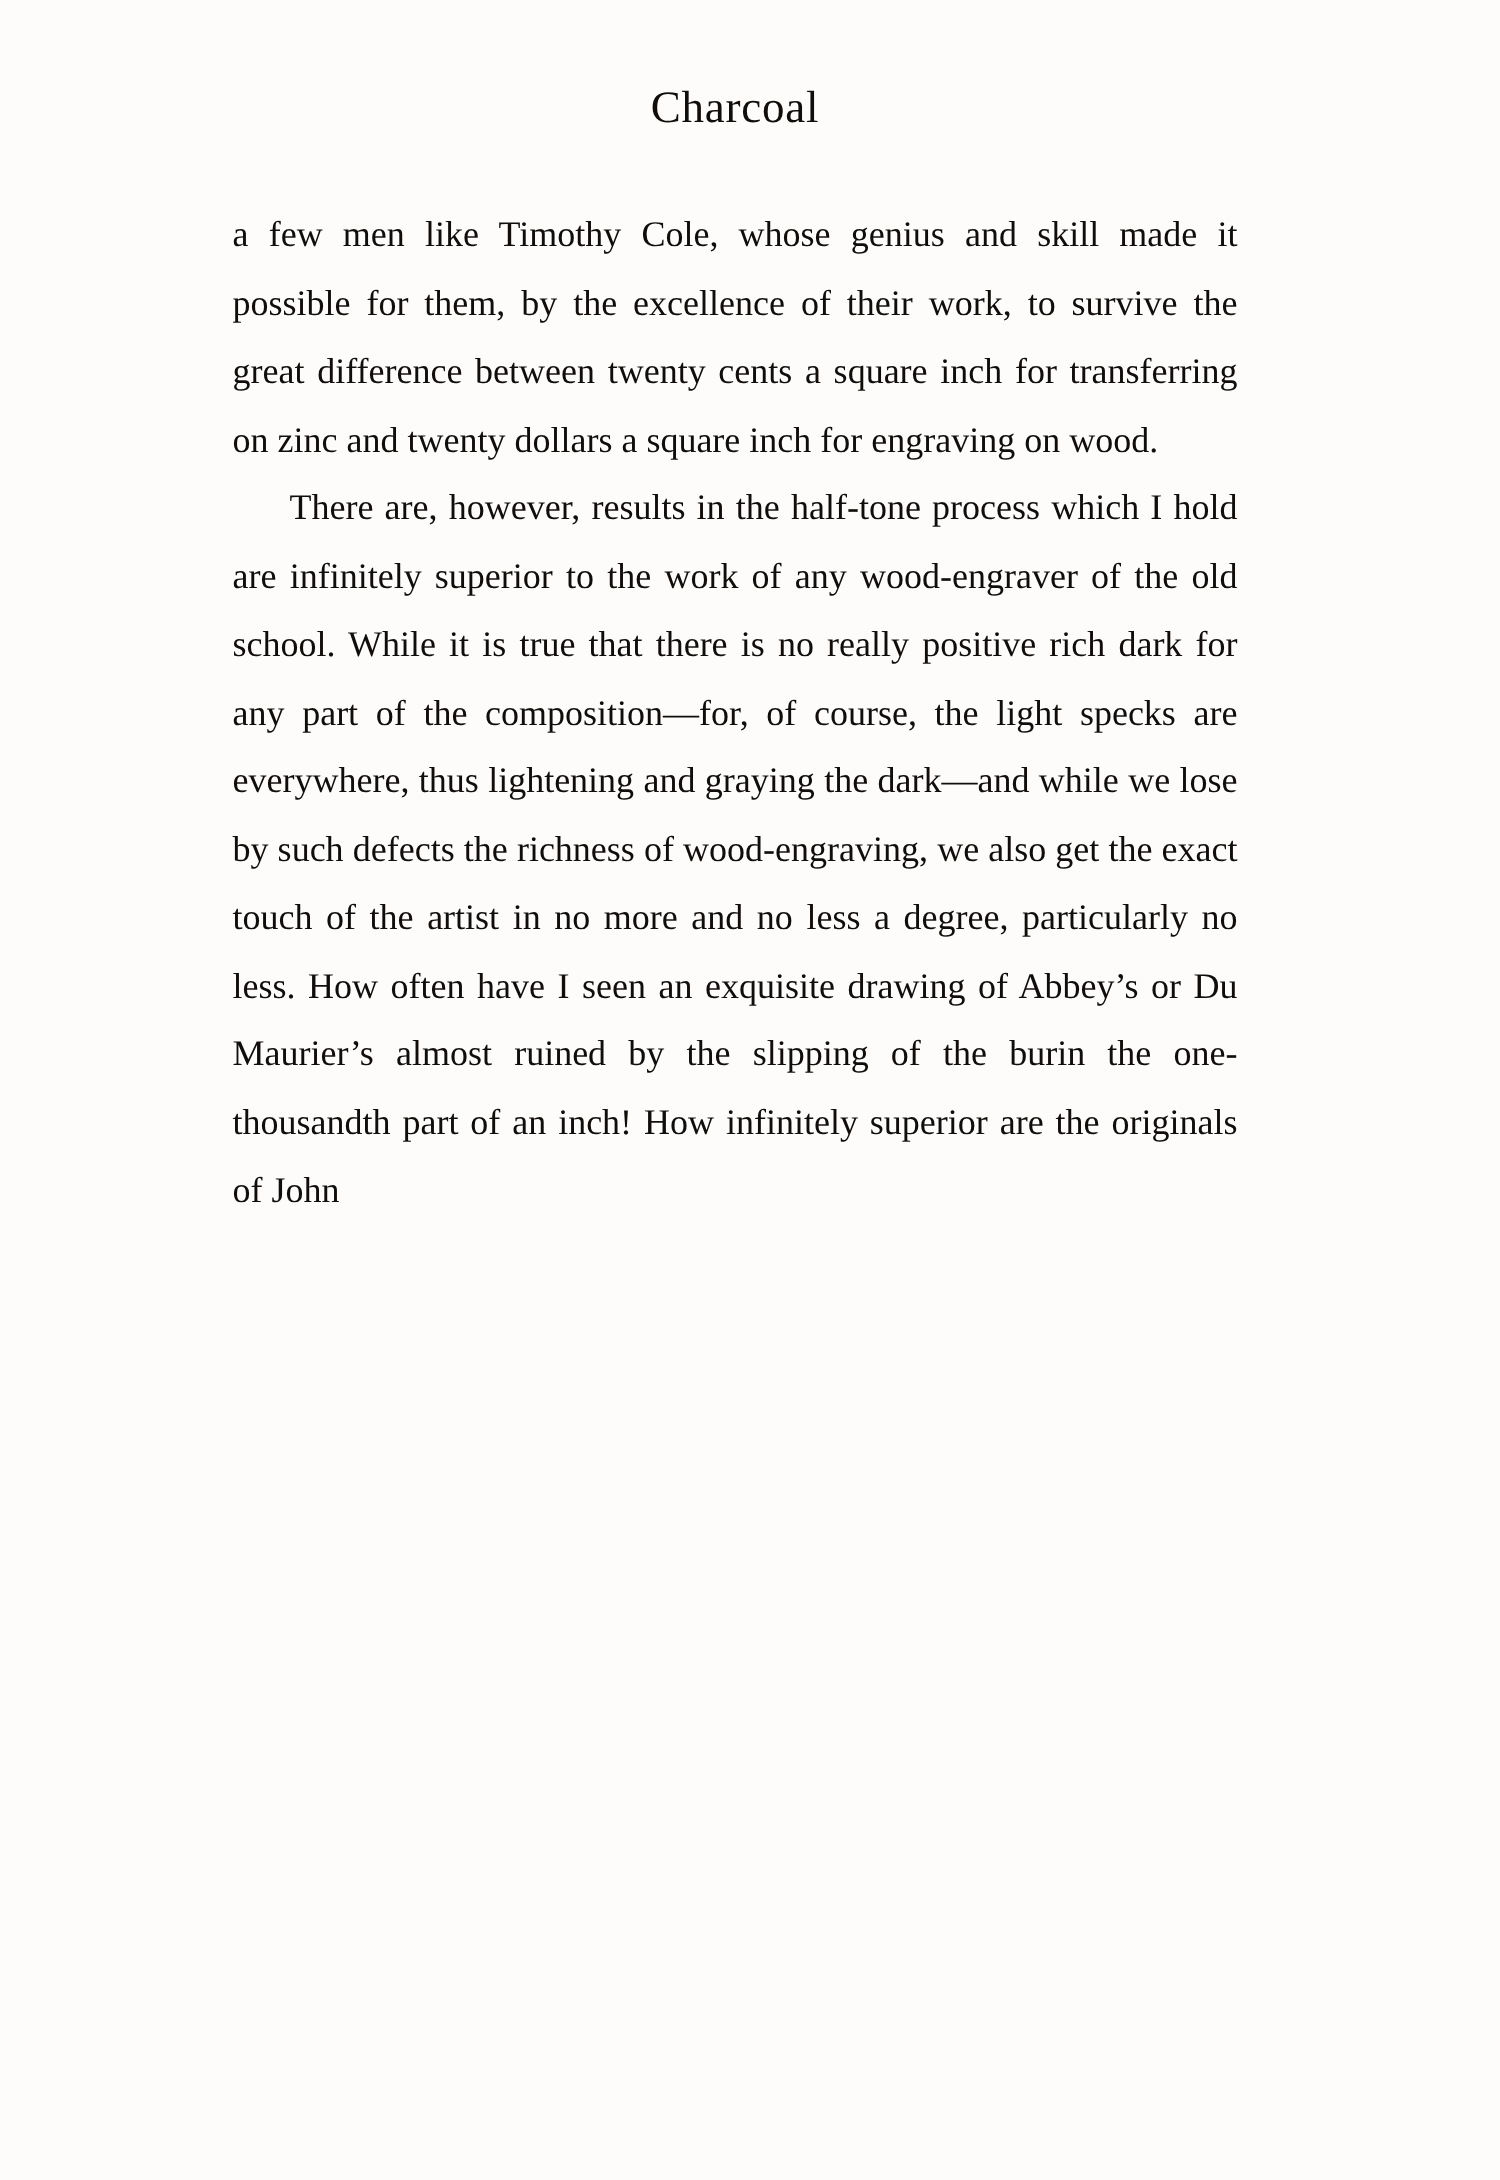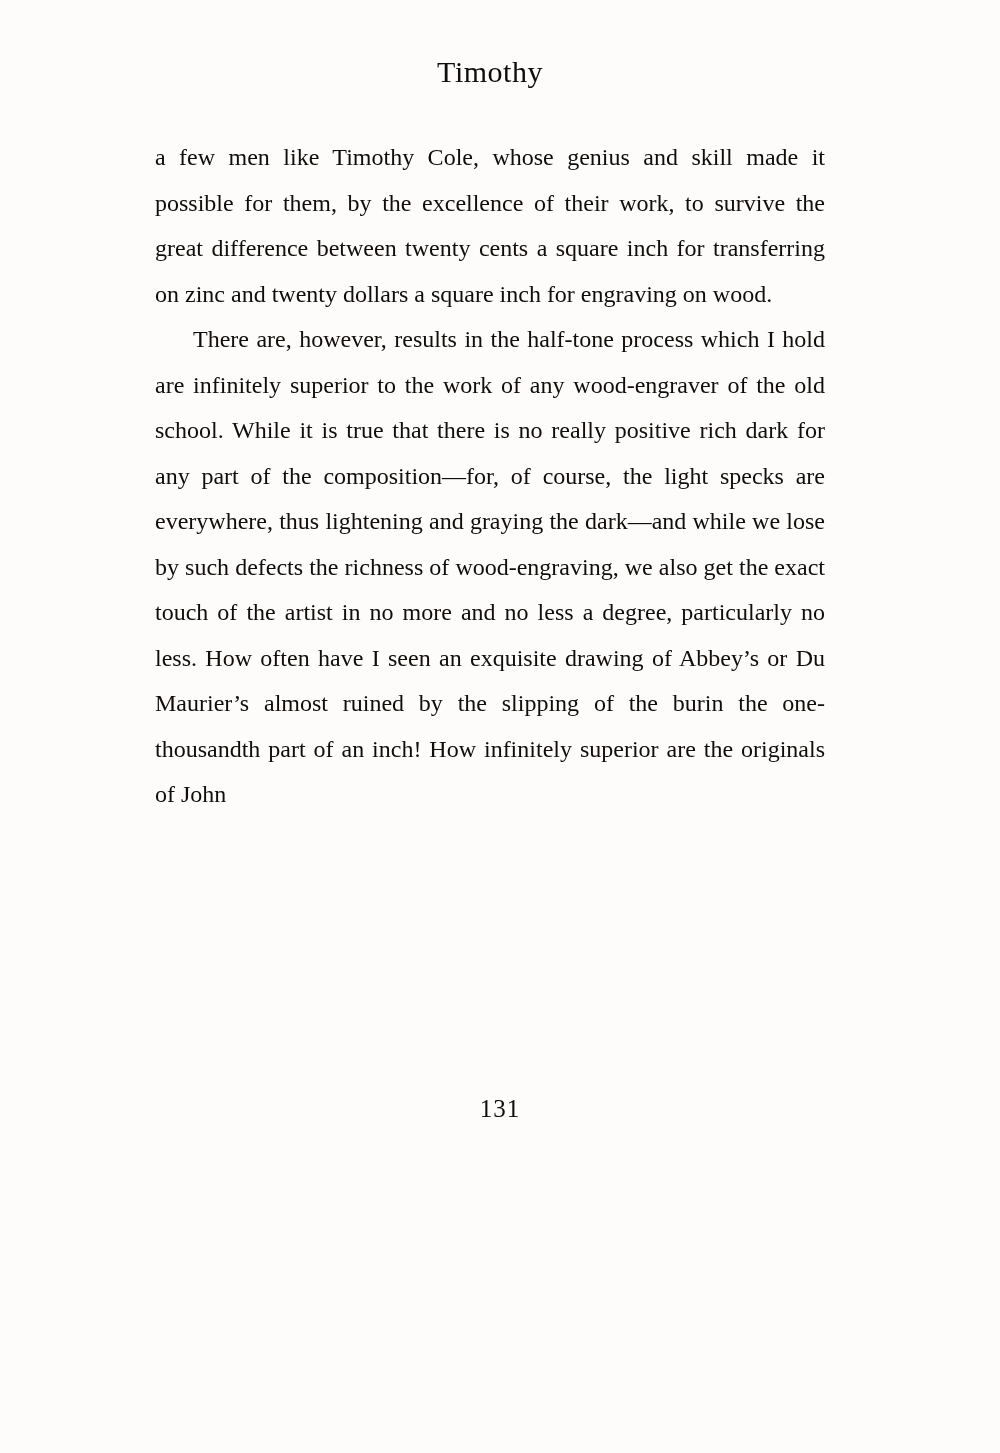--- a/index.html
+++ b/index.html
@@ -61,20 +61,19 @@
   
   .page-inner, .folio {
     -webkit-font-smoothing: antialiased;
   }
 </style>
 </head>
 <body>
 
 <div class="page">
   <div class="page-inner">
-    <h1 class="running-head">Timothy</h1>
+    <h1 class="running-head">Charcoal</h1>
     <div class="body-text">
       <p>a few men like Timothy Cole, whose genius and skill made it possible for them, by the excellence of their work, to survive the great difference between twenty cents a square inch for transferring on zinc and twenty dollars a square inch for engraving on wood.</p>
       <p class="para-indent">There are, however, results in the half-tone process which I hold are infinitely superior to the work of any wood-engraver of the old school.   While it is true that there is no really positive rich dark for any part of the composition—for, of course, the light specks are everywhere, thus lightening and graying the dark—and while we lose by such defects the richness of wood-engraving, we also get the exact touch of the artist in no more and no less a degree, particularly no less.   How often have I seen an exquisite drawing of Abbey’s or Du Maurier’s almost ruined by the slipping of the burin the one-thousandth part of an inch! How infinitely superior are the originals of John</p>
     </div>
   </div>
-  <div class="folio">131</div>
 </div>
 
 </body></html>

